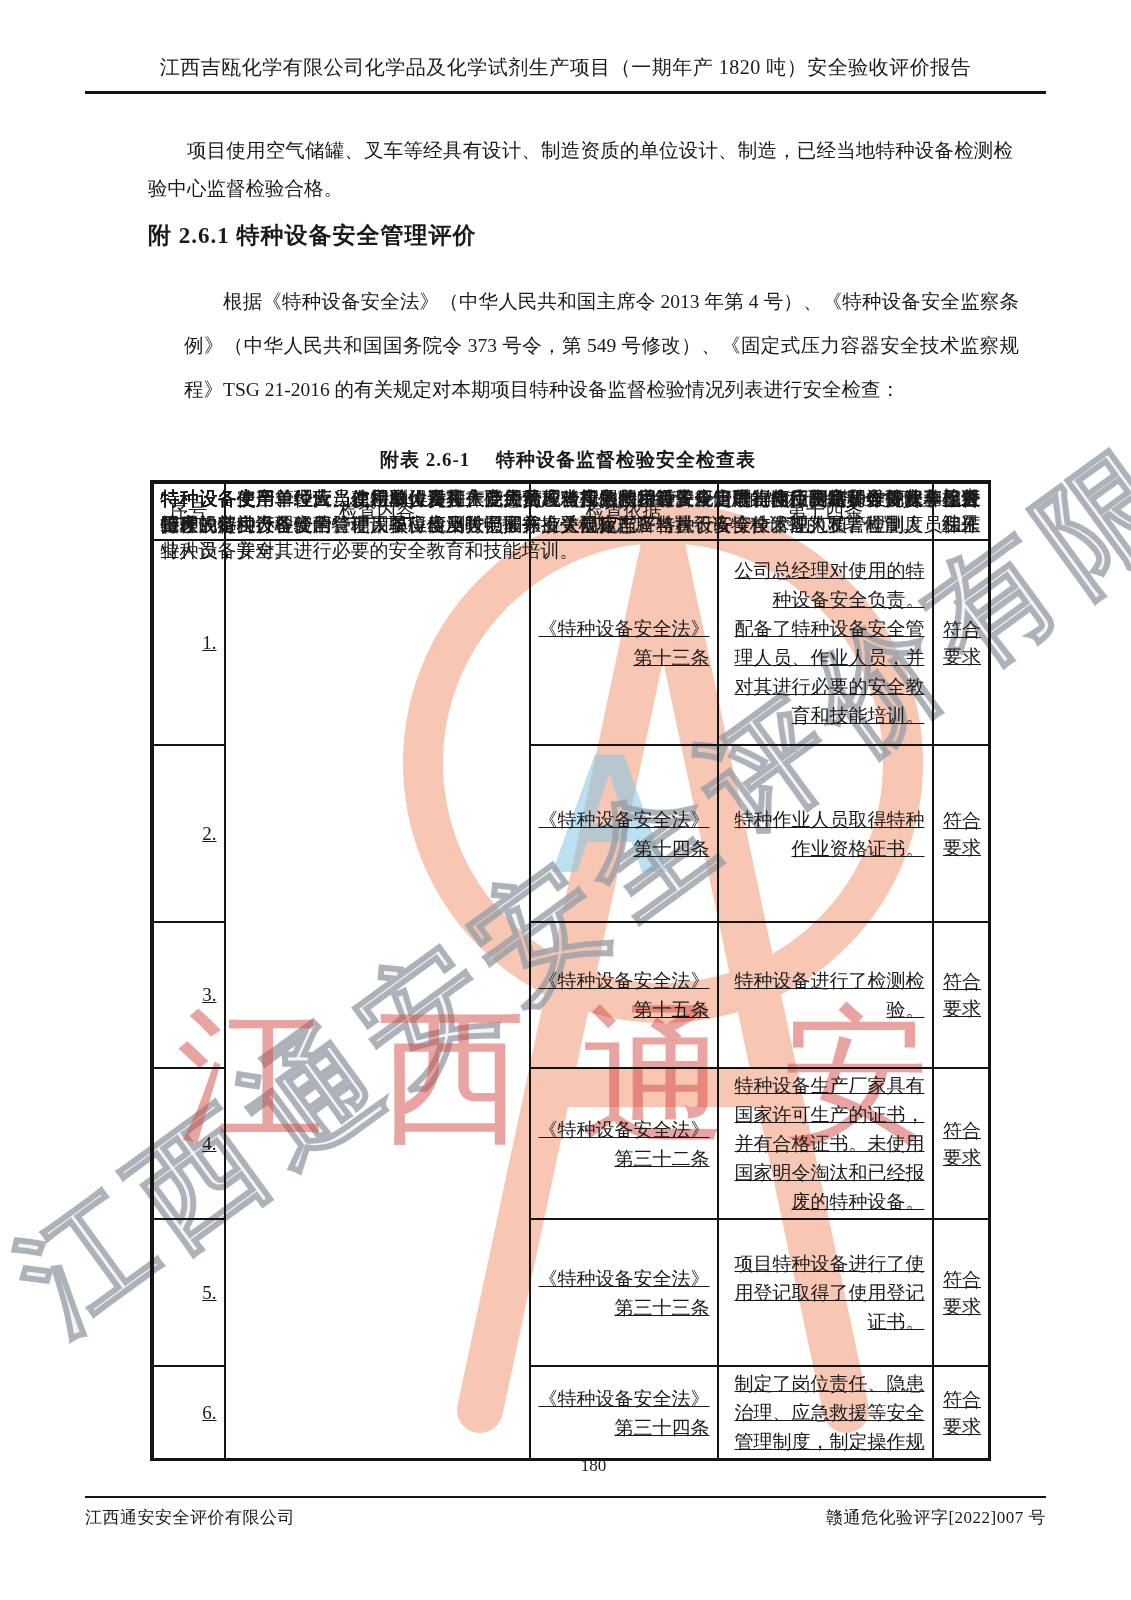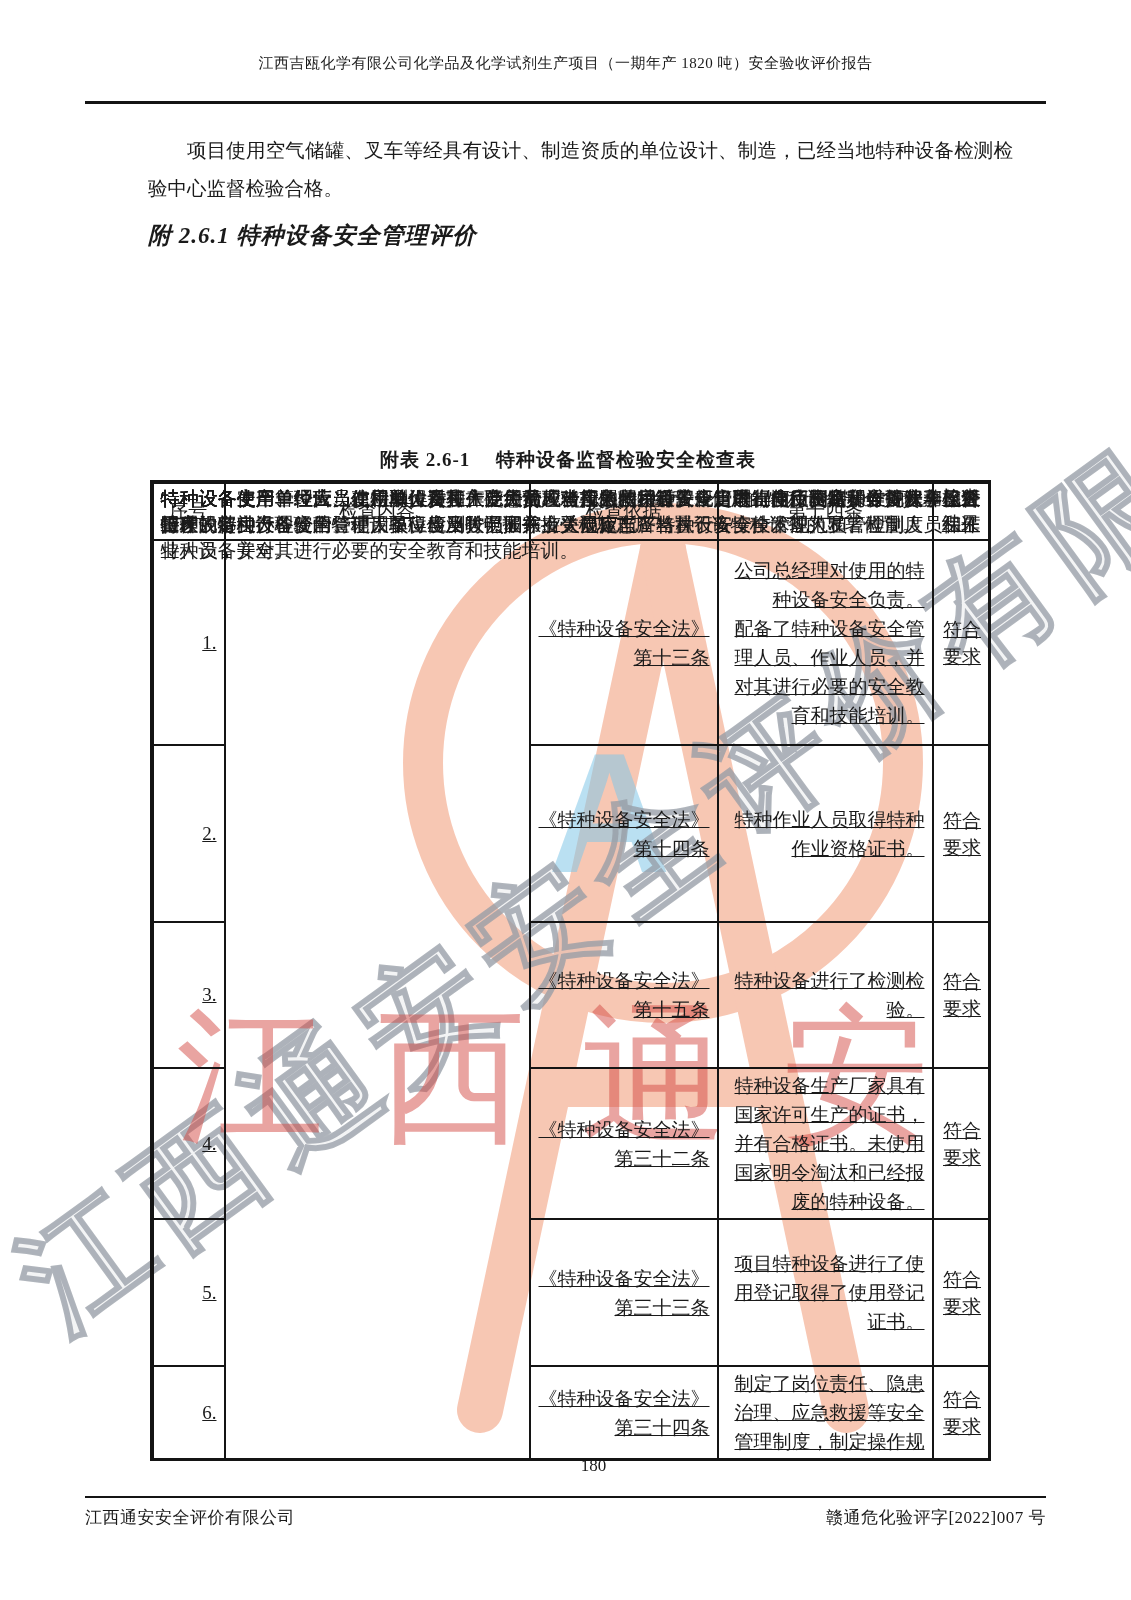--- a/index.html
+++ b/index.html
@@ -29,30 +29,30 @@
   }
   .wm-red{
     position:absolute;left:176px;top:978px;
     font-size:148px;font-weight:normal;letter-spacing:54px;white-space:nowrap;
     color:rgba(211,74,67,0.5);
   }
 
   
   .doc-header{
     position:absolute;top:54px;left:85px;right:85px;
-    text-align:center;font-size:15px;letter-spacing:.5px;
-    padding-bottom:28px;border-bottom:3px solid #141414;
+    text-align:center;font-size:20px;letter-spacing:.5px;
+    padding-bottom:10px;border-bottom:3px solid #141414;
   }
   .para-intro{
     position:absolute;top:132px;left:148px;right:118px;
     font-size:19.5px;line-height:38px;text-indent:2em;text-align:justify;
   }
   .section-title{
     position:absolute;top:220px;left:148px;
-    font-size:23px;font-weight:bold;letter-spacing:1px;font-style:italic;
+    font-size:23px;font-weight:bold;letter-spacing:1px;
   }
   .para-basis{
     position:absolute;top:280px;left:184px;right:112px;
     font-size:19.5px;line-height:44px;text-indent:2em;text-align:justify;
   }
   .table-caption{
     position:absolute;top:447px;left:148px;width:840px;
     text-align:center;font-size:19px;font-weight:bold;letter-spacing:1px;
   }
   table.check{
@@ -115,20 +115,21 @@
 </div>
 
 <div class="content">
 
   <div class="doc-header">江西吉瓯化学有限公司化学品及化学试剂生产项目（一期年产 1820 吨）安全验收评价报告</div>
 
   <div class="para-intro">项目使用空气储罐、叉车等经具有设计、制造资质的单位设计、制造，已经当地特种设备检测检验中心监督检验合格。</div>
 
   <div class="section-title">附 2.6.1 特种设备安全管理评价</div>
 
+  <div class="para-basis">根据《特种设备安全法》（中华人民共和国主席令 2013 年第 4 号）、《特种设备安全监察条例》（中华人民共和国国务院令 373 号令，第 549 号修改）、《固定式压力容器安全技术监察规程》TSG 21-2016 的有关规定对本期项目特种设备监督检验情况列表进行安全检查：</div>
 
   <div class="table-caption">附表 2.6-1　 特种设备监督检验安全检查表</div>
 
   <table class="check">
     <colgroup>
       <col class="c-no">
         <col class="c-content">
         <col class="c-basis">
         <col class="c-situation">
         <col class="c-result">

